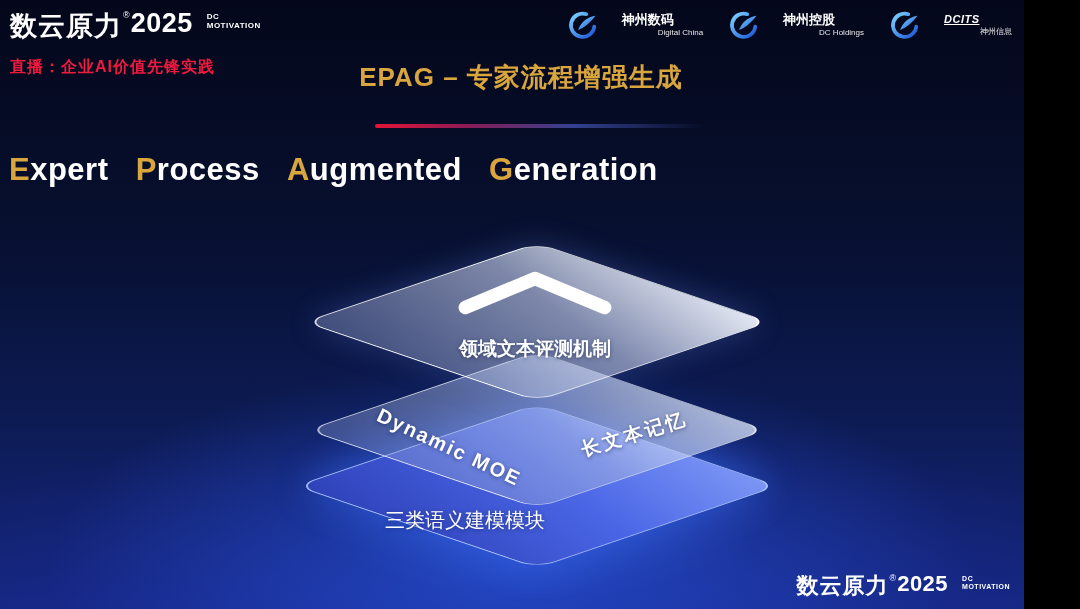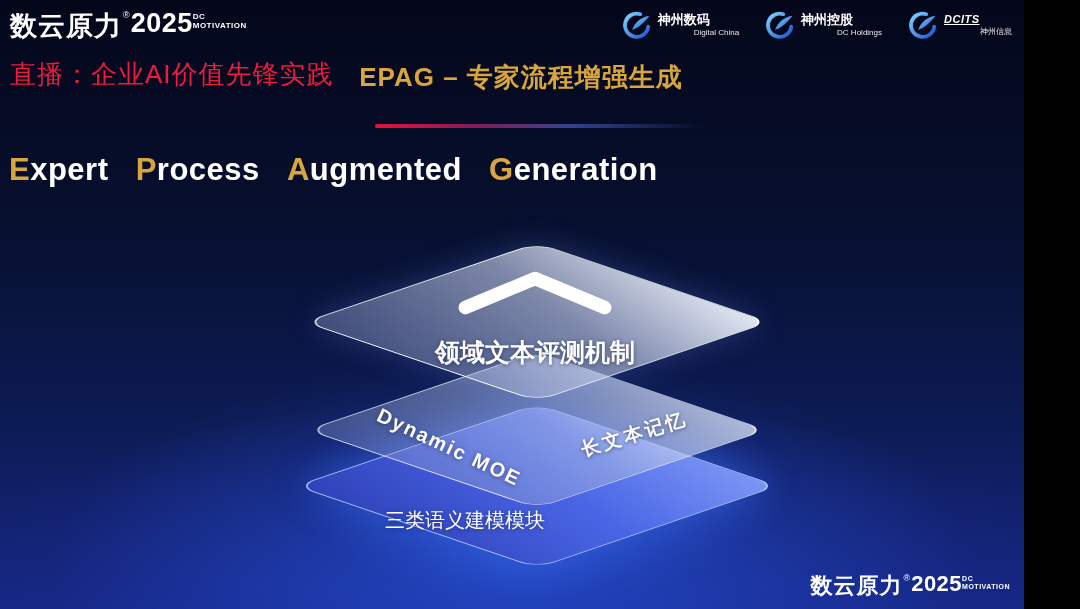--- a/index.html
+++ b/index.html
@@ -15,38 +15,38 @@
   .brand{position:absolute;display:flex;align-items:flex-start;white-space:nowrap;}
   .brand-top{left:10px;top:8px;}
   .brand-bottom{right:14px;bottom:8px;}
   .brand-name{font-weight:900;letter-spacing:1px;}
   .brand-top .brand-name{font-size:27px;}
   .brand-bottom .brand-name{font-size:22px;}
   .brand-reg{font-size:9px;margin:2px 1px 0 1px;}
   .brand-year{font-weight:900;letter-spacing:0.5px;}
   .brand-top .brand-year{font-size:27px;}
   .brand-bottom .brand-year{font-size:22px;}
-  .brand-tag{display:inline-flex;flex-direction:column;margin-left:0;margin-top:4px;
+  .brand-tag{display:inline-flex;flex-direction:column;margin-left:14px;margin-top:4px;
     font-weight:700;line-height:1.15;letter-spacing:0.5px;}
   .brand-top .brand-tag{font-size:8px;}
   .brand-bottom .brand-tag{font-size:7px;}
   
-  .live-label{position:absolute;left:10px;top:57px;font-size:26px;font-weight:400;
+  .live-label{position:absolute;left:10px;top:57px;font-size:16px;font-weight:700;
     color:#ef1a3e;letter-spacing:1px;}
   .main-title{position:absolute;left:0;right:0;top:60px;text-align:center;
     font-size:26px;font-weight:800;color:#d9a53d;letter-spacing:1px;padding-left:18px;}
   .divider{position:absolute;left:375px;top:124px;width:330px;height:4px;border-radius:2px;
     background:linear-gradient(90deg,#e51437 0%,#8a1b55 28%,#32418f 60%,rgba(40,70,160,0) 100%);}
   .subtitle{position:absolute;left:0;right:0;top:152px;
     font-size:31px;font-weight:600;letter-spacing:0.5px;}
   .subtitle .word{margin:0 9px;}
   .subtitle .cap{color:#d9a53d;}
   
   .partners{position:absolute;right:12px;top:10px;display:flex;gap:26px;align-items:center;}
-  .partner{display:flex;align-items:center;gap:6px;}
+  .partner{display:flex;align-items:center;gap:24px;}
   .p-text{display:flex;flex-direction:column;line-height:1.25;}
   .p-name{font-size:13px;font-weight:700;}
   .p-name.dcits{font-style:italic;font-size:11px;letter-spacing:0.5px;text-decoration:underline;}
   .p-sub{font-size:8px;opacity:0.9;padding-left:36px;}
   
   .stack-glow{position:absolute;left:290px;top:380px;width:500px;height:220px;border-radius:50%;
     background:radial-gradient(ellipse,rgba(70,120,255,0.45),rgba(70,120,255,0) 70%);z-index:0;}
   .layer{position:absolute;border-radius:26px;}
   .layer-top{left:372px;top:157px;width:326px;height:326px;z-index:3;
     transform:scaleY(0.34) rotate(45deg);
@@ -58,21 +58,21 @@
     background:linear-gradient(200deg,rgba(218,228,252,0.8) 0%,rgba(170,185,225,0.5) 45%,rgba(140,155,205,0.35) 100%);
     border:2px solid rgba(255,255,255,0.6);}
   .layer-bot{left:366px;top:315px;width:338px;height:338px;z-index:1;
     transform:scaleY(0.34) rotate(45deg);
     background:linear-gradient(200deg,#7d97f5 0%,#4a66e6 45%,#2e41b8 100%);
     border:2px solid rgba(175,200,255,0.85);
     box-shadow:0 0 50px rgba(60,110,255,0.45);}
   .chevron-wrap{position:absolute;left:457px;top:268px;z-index:4;}
   .lbl{z-index:4;text-shadow:0 1px 4px rgba(15,25,70,0.55);}
   .lbl-top{position:absolute;left:385px;top:336px;width:300px;text-align:center;
-    font-size:25px;font-weight:700;}
+    font-size:19px;font-weight:700;}
   .lbl-dyn{position:absolute;left:383px;top:404px;font-size:20px;font-weight:600;
     letter-spacing:2px;transform:rotate(25deg);transform-origin:0 0;}
   .lbl-mem{position:absolute;left:578px;top:438px;font-size:19px;font-weight:600;
     letter-spacing:3px;transform:rotate(-17deg);transform-origin:0 0;}
   .lbl-bot{position:absolute;left:385px;top:507px;width:300px;
     font-size:20px;font-weight:400;}
 </style>
 </head>
 <body>
 

